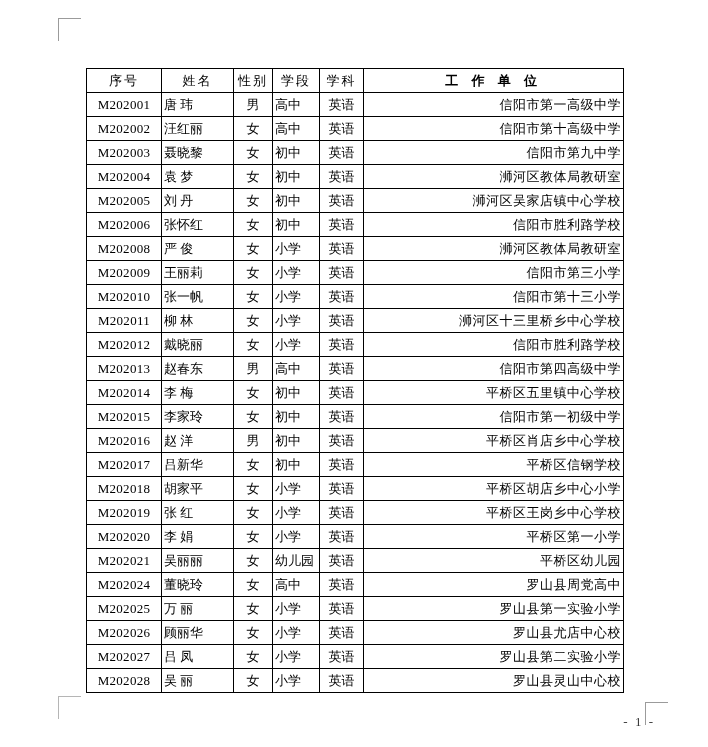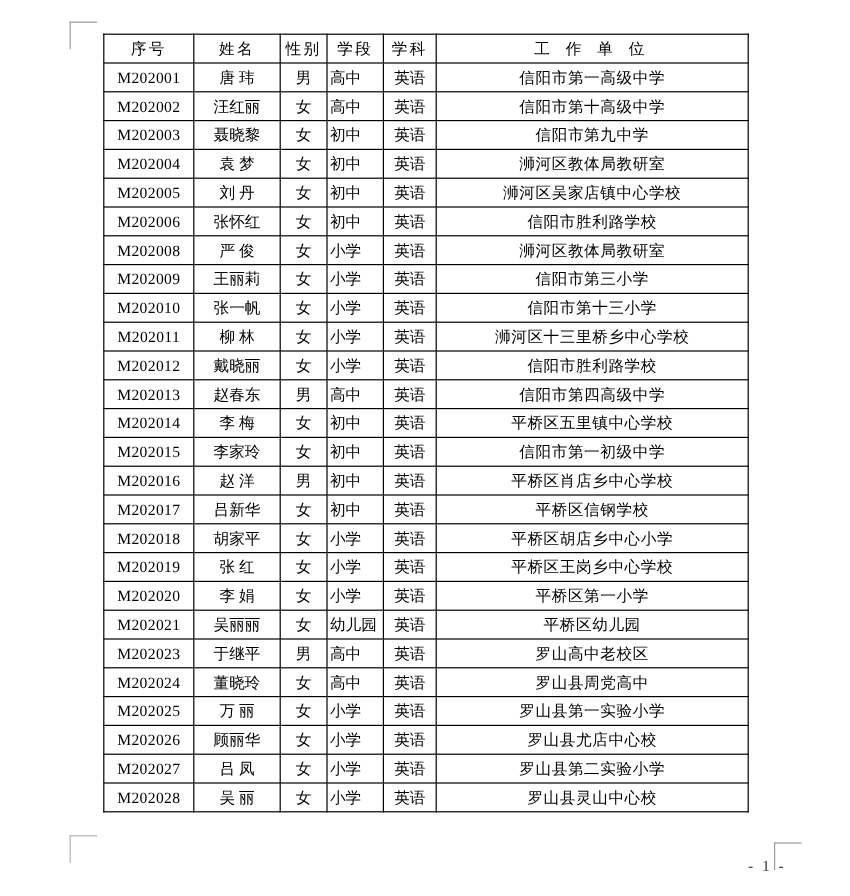--- a/index.html
+++ b/index.html
@@ -31,20 +31,21 @@
     position: absolute;
     top: 28px;
     left: 86px;
     width: 537px;
   }
   table.roster {
     border-collapse: collapse;
     table-layout: fixed;
     width: 537px;
     border: 1.6px solid #000;
+    margin-top: 40px;
   }
   table.roster td,
   table.roster th {
     border: 1.1px solid #000;
     height: 23px;
     padding: 0 2px;
     font-size: 13px;
     line-height: 23px;
     color: #000;
     font-weight: normal;
@@ -60,33 +61,34 @@
   col.c-unit   { width: 260px; }
 
   thead td {
     text-align: center;
     letter-spacing: 2px;
     font-size: 13px;
   }
   thead td.unit-head {
     letter-spacing: 5px;
     text-align: center;
+    font-weight: bold;
   }
 
   td.id {
     text-align: center;
     font-family: Liberation Serif, serif;
     letter-spacing: 0.3px;
     font-size: 13px;
   }
-  td.name   { text-align: center; }
+  td.name   { text-align: left; }
   td.gender { text-align: center; }
   td.stage  { text-align: left; }
   td.subj   { text-align: center; }
-  td.unit   { text-align: center; padding-left: 4px; letter-spacing: 0.5px; }
+  td.unit   { text-align: right; padding-left: 4px; letter-spacing: 0.5px; }
 
   
   .page-number {
     position: absolute;
     right: 53px;
     bottom: 17px;
     font-size: 13px;
     color: #3a3a3a;
     letter-spacing: 2px;
     font-family: "Liberation Serif", "DejaVu Serif", serif;
@@ -274,28 +276,20 @@
         </tr>
         <tr>
           <td class="id">M202021</td>
           <td class="name">吴丽丽</td>
           <td class="gender">女</td>
           <td class="stage">幼儿园</td>
           <td class="subj">英语</td>
           <td class="unit">平桥区幼儿园</td>
         </tr>
         <tr>
-          <td class="id">M202023</td>
-          <td class="name">于继平</td>
-          <td class="gender">男</td>
-          <td class="stage">高中</td>
-          <td class="subj">英语</td>
-          <td class="unit">罗山高中老校区</td>
-        </tr>
-        <tr>
           <td class="id">M202024</td>
           <td class="name">董晓玲</td>
           <td class="gender">女</td>
           <td class="stage">高中</td>
           <td class="subj">英语</td>
           <td class="unit">罗山县周党高中</td>
         </tr>
         <tr>
           <td class="id">M202025</td>
           <td class="name">万  丽</td>

